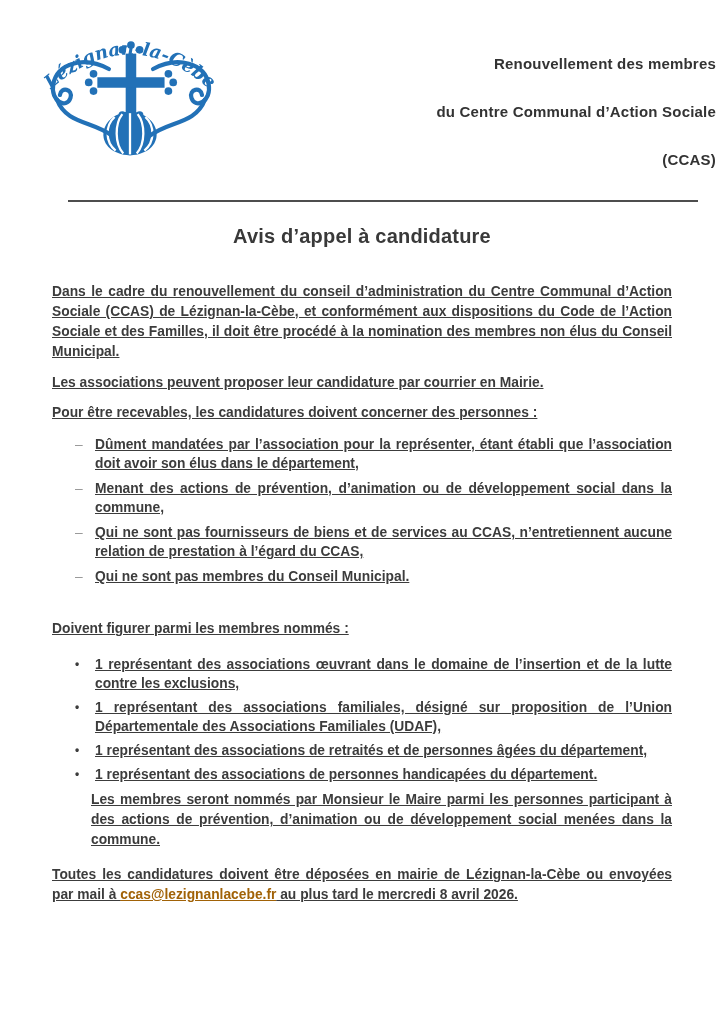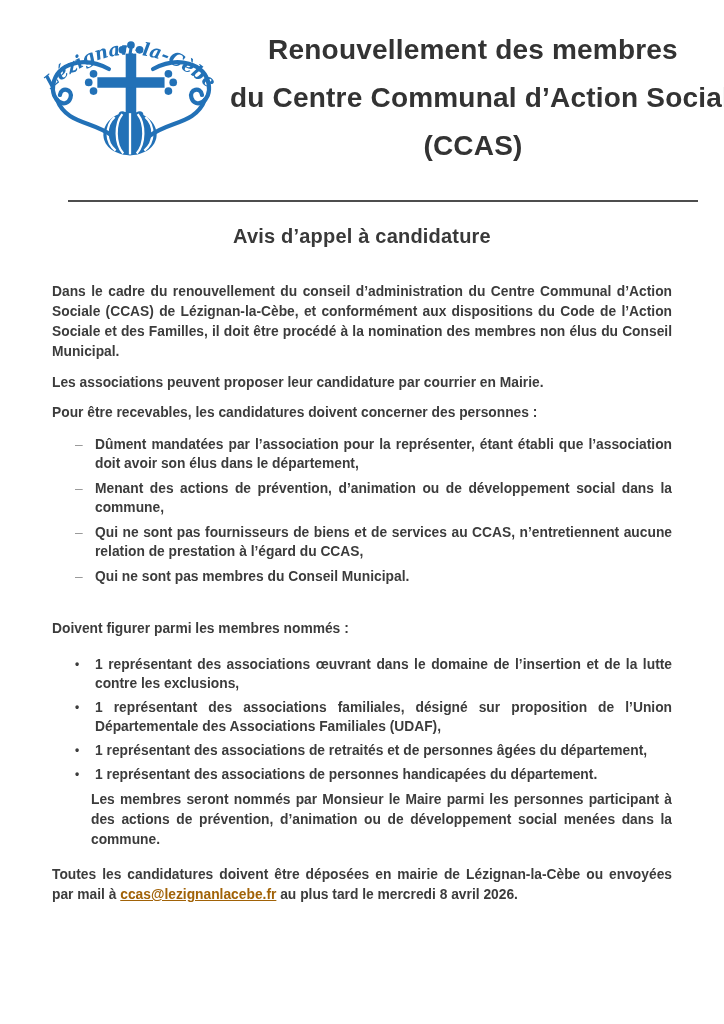--- a/index.html
+++ b/index.html
@@ -11,42 +11,43 @@
     margin:0 auto;
     background:#ffffff;
     overflow:hidden;
     font-weight:700;
     color:#3c3c3c;
   }
   
   .header { position:relative; height:200px; }
   .logo { position:absolute; left:34px; top:14px; width:192px; height:158px; }
   .title-block {
-    position:absolute; left:230px; right:8px; top:26px;
-    text-align:center; font-size:28px; color:#333333;
+    position:absolute; left:230px; right:8px; top:40px;
+    text-align:right; font-size:15px; color:#333333;
     letter-spacing:0.2px;
   }
   .title-line { height:48px; line-height:48px; white-space:nowrap; }
   .divider {
     border:none; border-top:2px solid #4d4d4d;
     margin-left:68px; width:630px;
   }
   
   .notice-heading {
     margin-top:23px;
     text-align:center;
     font-size:20px; color:#393939;
     letter-spacing:0.2px;
   }
   
   .content {
     margin:0 52px;
     font-size:13.8px; line-height:20px;
     text-align:justify;
     color:#3c3c3c;
+    text-decoration:underline;
   }
   .content p { margin:0 0 10px 0; }
   p.intro { margin-top:34px; margin-bottom:11px; }
   p.recevables { margin-bottom:12px; }
   ul.doc-list { list-style:none; margin:0; padding:0; }
   ul.doc-list li {
     position:relative;
     padding-left:43px;
     line-height:19px;
     margin-bottom:6px;

